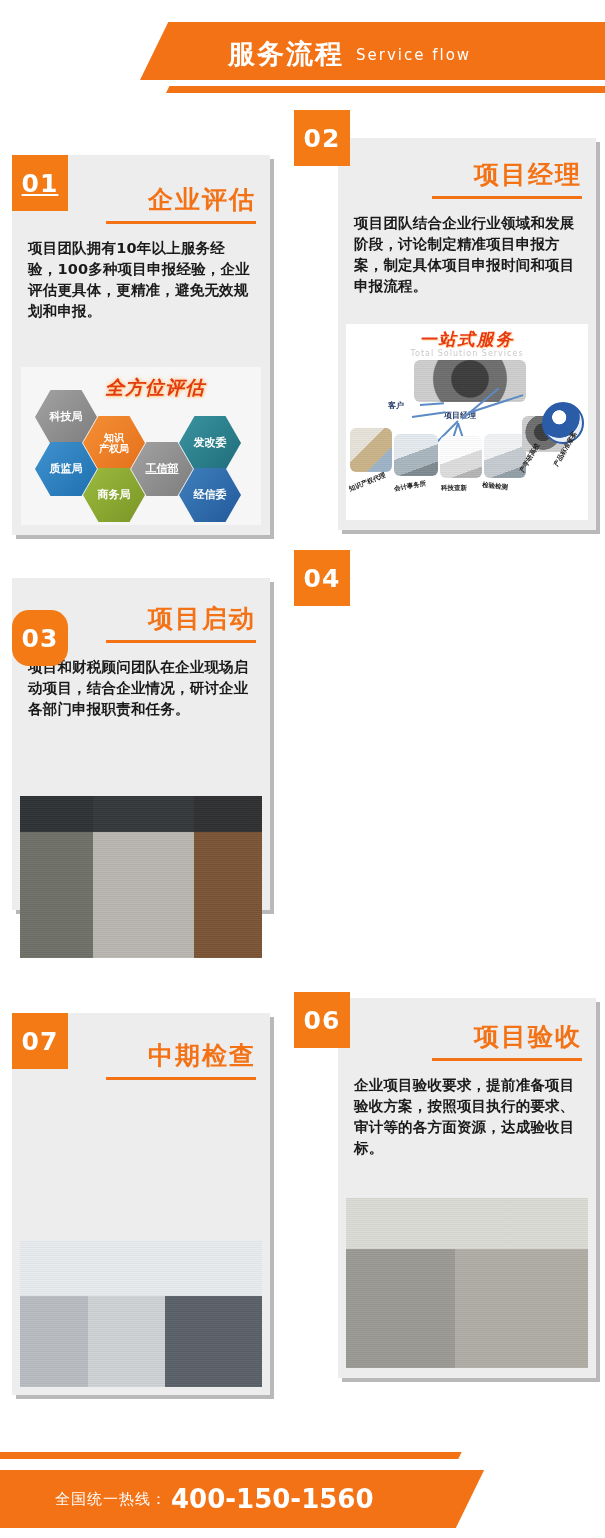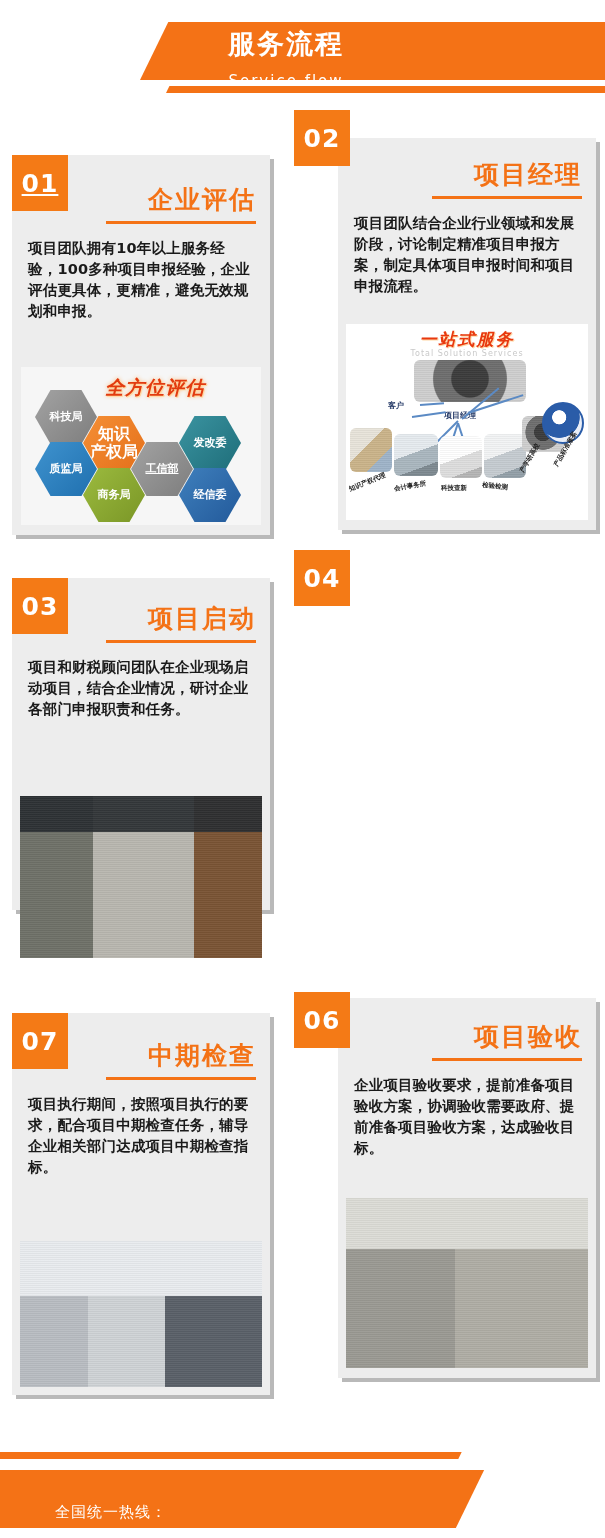--- a/index.html
+++ b/index.html
@@ -22,40 +22,39 @@
   .hdr-bar2 {
     position:absolute; left:166px; top:86px; width:540px; height:7px;
     background:#f47216;
     transform: skewX(-26deg);
     transform-origin: left bottom;
   }
   .hdr-text {
     position:absolute; left:228px; top:30px; height:46px;
     display:flex; align-items:center; gap:12px;
     color:#ffffff;
-    flex-direction:column;
   }
   .hdr-cn { font-size:27px; font-weight:bold; letter-spacing:2px; line-height:1; }
   .hdr-en { font-size:15px; letter-spacing:2px; line-height:1; padding-top:5px; }
 
   
   .footer-wrap { position:absolute; left:0; top:1418px; width:605px; height:120px; overflow:hidden; }
   .ftr-line {
     position:absolute; left:-30px; top:34px; width:490px; height:7px;
     background:#f47216;
     transform: skewX(-26deg);
   }
   .ftr-bar {
     position:absolute; left:-40px; top:52px; width:510px; height:58px;
     background:#f47216;
     transform: skewX(-26deg);
   }
   .ftr-text {
     position:absolute; left:55px; top:58px; height:46px;
-    display:flex; align-items:flex-end; gap:4px; color:#fff;
+    display:flex; align-items:center; gap:4px; color:#fff;
   }
   .ftr-label { font-size:15px; letter-spacing:1px; }
   .ftr-phone { font-size:26px; font-weight:bold; letter-spacing:0px; }
 
   
   .card { position:absolute; background:#ededed; box-shadow: 4px 4px 0 0 #b9b9b9; }
   .badge {
     position:absolute; width:56px; height:56px; background:#f47a16;
     color:#fff; font-size:25px; font-weight:bold;
     display:flex; align-items:center; justify-content:center;
@@ -187,21 +186,21 @@
     <div class="card-title" style="padding-top:28px;">企业评估</div>
     <div class="title-rule" style="width:150px;"></div>
     <div class="card-body">项目团队拥有10年以上服务经验，100多种项目申报经验，企业评估更具体，更精准，避免无效规划和申报。</div>
 
     <div class="hexwrap" style="left:9px; top:212px; width:240px; height:158px;">
       <div class="hx-title">全方位评估</div>
 
       <div class="hex" style="left:14px; top:22px; background:linear-gradient(135deg,#a3a3a3,#7d7d7d);">
         <span>科技局</span>
       </div>
-      <div class="hex" style="left:62px; top:48px; background:linear-gradient(135deg,#f58f36,#e4701a); font-size:16px;">
+      <div class="hex" style="left:62px; top:48px; background:linear-gradient(135deg,#f58f36,#e4701a); font-size:10px;">
         <span>知识<br>产权局</span>
       </div>
       <div class="hex" style="left:14px; top:74px; background:linear-gradient(135deg,#3f93cf,#1f6fae);">
         <span>质监局</span>
       </div>
       <div class="hex" style="left:62px; top:100px; background:linear-gradient(135deg,#9cbb3f,#7a9626);text-align:right;">
         <span>商务局</span>
       </div>
       <div class="hex" style="left:110px; top:74px; background:linear-gradient(135deg,#a3a3a3,#7d7d7d);text-decoration:underline;">
         <span>工信部</span>
@@ -279,55 +278,55 @@
 
   <div class="card" style="left:12px; top:578px; width:258px; height:332px;">
     <div class="card-title" style="padding-top:24px;">项目启动</div>
     <div class="title-rule" style="width:150px;"></div>
     <div class="card-body">项目和财税顾问团队在企业现场启动项目，结合企业情况，研讨企业各部门申报职责和任务。</div>
     <div class="photo" style="left:8px; top:218px; width:242px; height:162px;">
       <div class="ph-meeting1"></div>
         <div class="grain"></div>
     </div>
   </div>
-  <div class="badge" style="left:12px; top:578px;">
+  <div class="badge" style="left:12px; top:610px;border-radius:17px;">
     <span>03</span>
   </div>
 
   <div class="badge" style="left:294px; top:550px;">
     <span>04</span>
   </div>
 
   <div class="card" style="left:12px; top:1013px; width:258px; height:382px;">
     <div class="card-title" style="padding-top:26px;">中期检查</div>
     <div class="title-rule" style="width:150px;"></div>
-    <div class="card-body">项目执行期间，按照项目执行的要求，配合项目中期检查任务，辅导企业相关部门达成项目中期检查指标。</div>
     <div class="photo" style="left:8px; top:228px; width:242px; height:146px;">
       <div class="ph-expo"></div>
         <div class="grain"></div>
     </div>
   </div>
   <div class="badge" style="left:12px; top:1013px;">
     <span>07</span>
   </div>
 
   <div class="card" style="left:338px; top:998px; width:258px; height:380px;">
     <div class="card-title" style="padding-top:22px;">项目验收</div>
     <div class="title-rule" style="width:150px;"></div>
-    <div class="card-body">企业项目验收要求，提前准备项目验收方案，协调验收需要政府、提前准备项目验收方案，达成验收目标。</div>
+    <div class="card-body">企业项目验收要求，提前准备项目验收方案，按照项目执行的要求、审计等的各方面资源，达成验收目标。</div>
     <div class="photo" style="left:8px; top:200px; width:242px; height:170px;">
       <div class="ph-audit"></div>
         <div class="grain"></div>
     </div>
   </div>
   <div class="badge" style="left:294px; top:992px;">
     <span>06</span>
   </div>
 
   <div class="footer-wrap">
     <div class="ftr-line"></div>
     <div class="ftr-bar"></div>
     <div class="ftr-text">
       <span class="ftr-label">全国统一热线：</span>
+      <span class="ftr-phone">400-150-1560</span>
     </div>
   </div>
 
 </div>
 
 </body></html>

